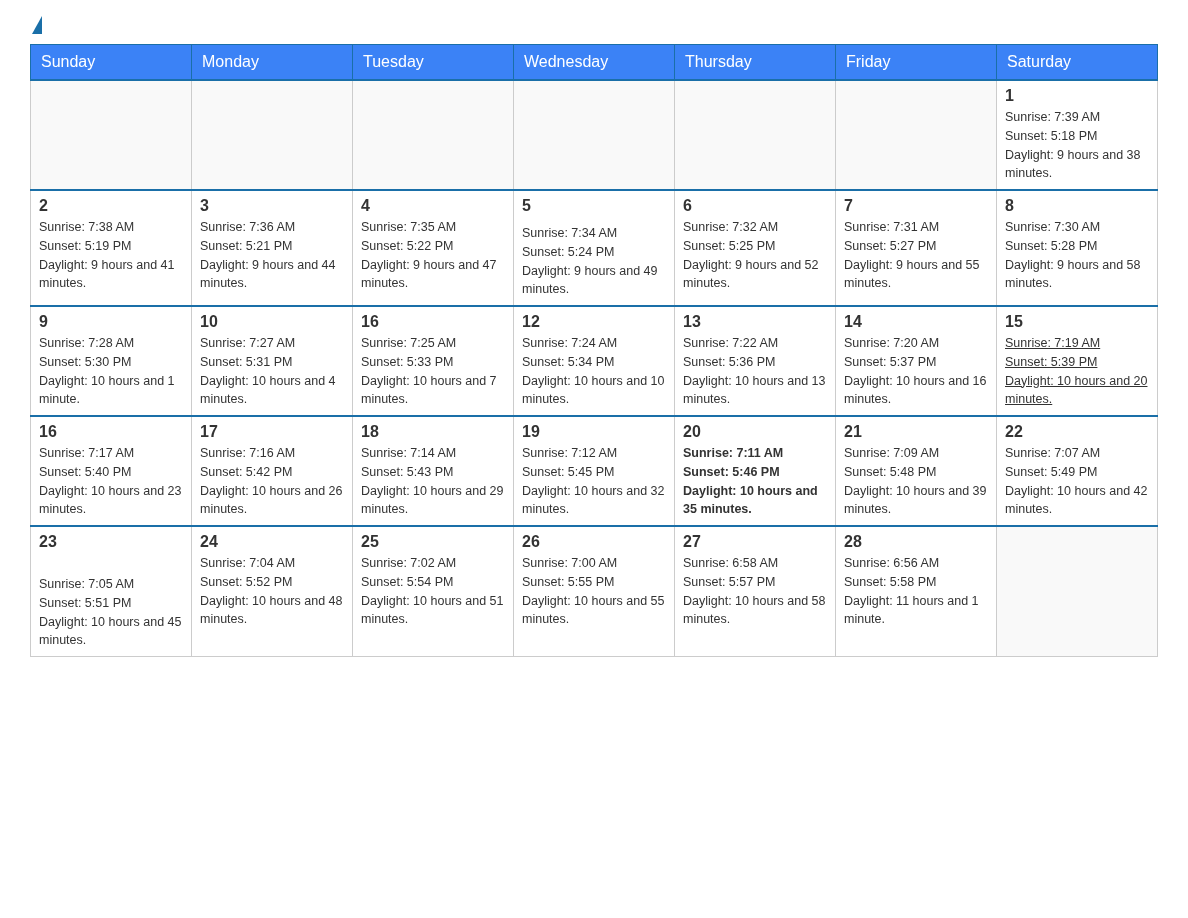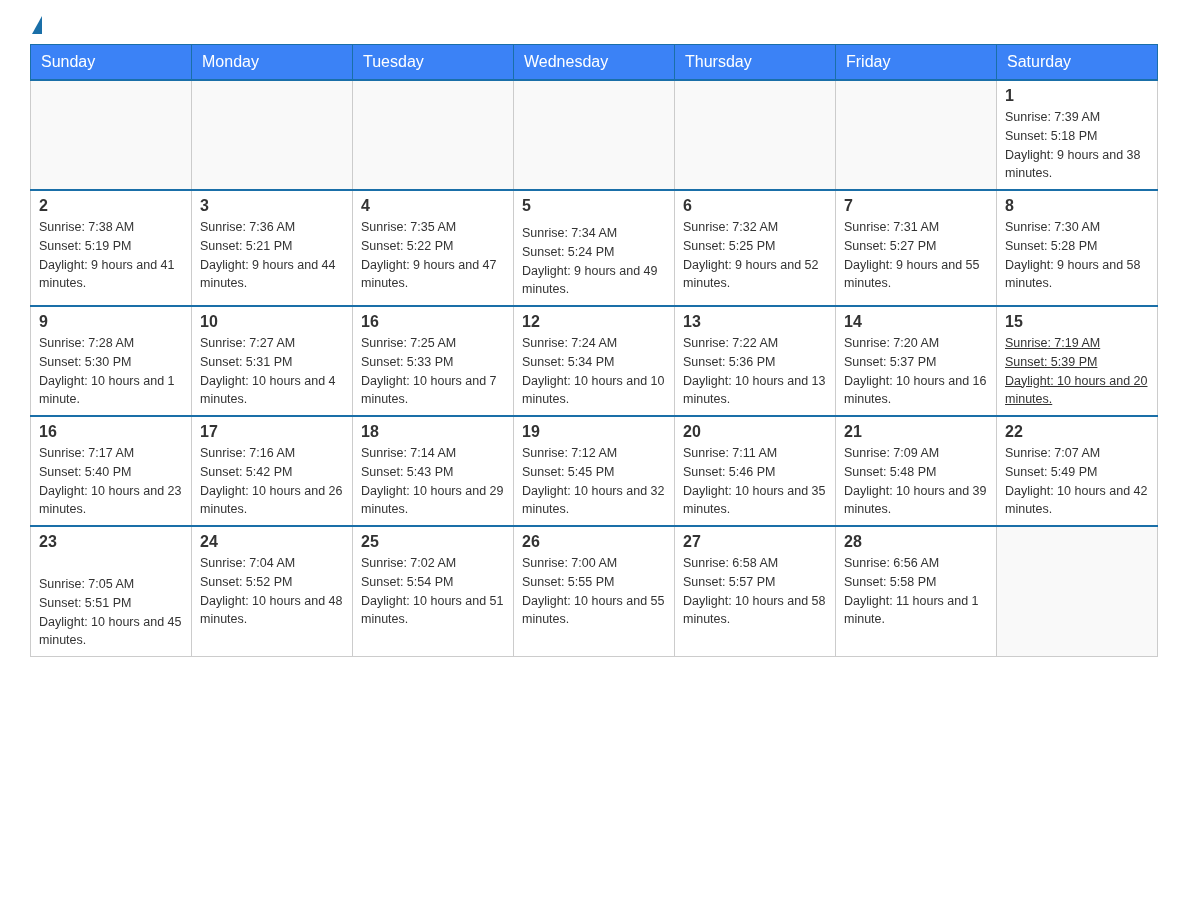--- a/index.html
+++ b/index.html
@@ -252,21 +252,21 @@
 Daylight: 10 hours and 29 minutes.</div>
         </td>
         <td>
           <div class="day-number">19</div>
           <div class="day-info" style="white-space: pre-line;">Sunrise: 7:12 AM
 Sunset: 5:45 PM
 Daylight: 10 hours and 32 minutes.</div>
         </td>
         <td>
           <div class="day-number">20</div>
-          <div class="day-info" style="white-space: pre-line;">Sunrise: 7:11 AM
+          <div class="day-info" style="white-space: pre-line; font-weight: bold;">Sunrise: 7:11 AM
 Sunset: 5:46 PM
 Daylight: 10 hours and 35 minutes.</div>
         </td>
         <td>
           <div class="day-number">21</div>
           <div class="day-info" style="white-space: pre-line;">Sunrise: 7:09 AM
 Sunset: 5:48 PM
 Daylight: 10 hours and 39 minutes.</div>
         </td>
         <td>

